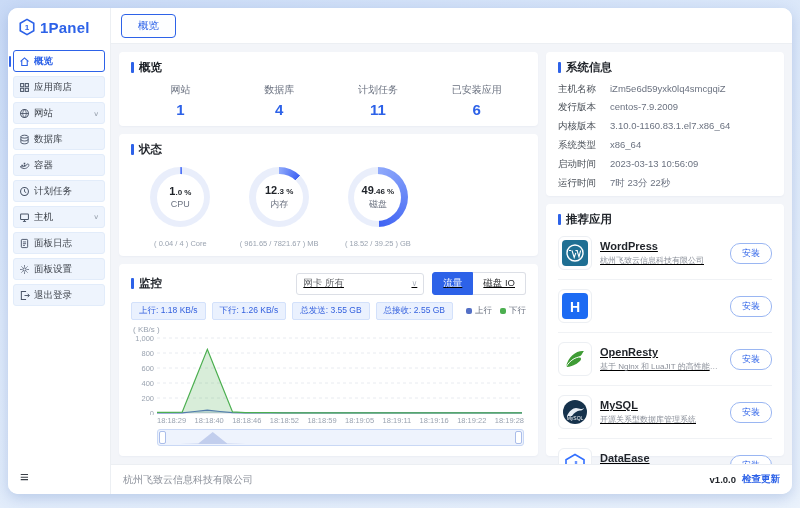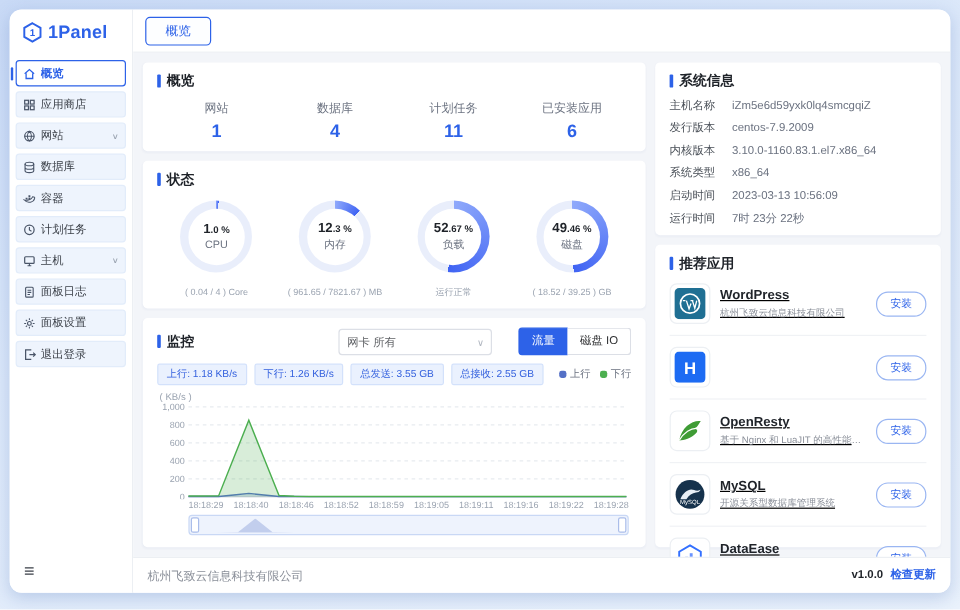--- a/index.html
+++ b/index.html
@@ -45,21 +45,21 @@
   .donut { width:60px; height:60px; border-radius:50%; display:flex; align-items:center; justify-content:center; }
   .donut-inner { width:47px; height:47px; border-radius:50%; background:#fff; display:flex; flex-direction:column; align-items:center; justify-content:center; }
   .donut-val { font-size:11px; font-weight:bold; color:#1f2329; white-space:nowrap; }
   .donut-val .frac { font-size:8px; }
   .donut-label { font-size:9px; color:#6b7280; margin-top:2px; }
   .gauge-detail { font-size:7.5px; color:#9aa3b0; margin-top:12px; white-space:nowrap; }
 
   
   .card-monitor { flex:1; display:flex; flex-direction:column; min-height:0; }
   .mon-head { display:flex; align-items:center; }
-  .mon-controls { margin-left:auto; display:flex; align-items:flex-end; gap:22px; }
+  .mon-controls { margin-left:auto; display:flex; align-items:center; gap:8px;text-decoration:underline; }
   .select { width:128px; height:22px; border:1px solid #dcdfe6; border-radius:3px; background:#fff; display:flex; align-items:center;
             padding:0 6px; font-size:9.5px; color:#606266; cursor:pointer; }
   .select .sel-arrow { margin-left:auto; color:#b0b6c0; font-size:8px; }
   .btn-group { display:flex; }
   .btn { font-size:9.5px; padding:4px 10px; border:1px solid #dcdfe6; background:#fff; color:#303133; cursor:pointer; white-space:nowrap; }
   .btn.active { background:#2d62e8; border-color:#2d62e8; color:#fff; }
   .btn:first-child { border-radius:3px 0 0 3px; }
   .btn:last-child { border-radius:0 3px 3px 0; border-left:none; }
   .tags-row { display:flex; align-items:center; margin-top:7px; }
   .tag { background:#eaf1fe; border:1px solid #d3e1fb; color:#3461de; font-size:8.5px; padding:2px 7px; border-radius:2px; margin-right:6px; white-space:nowrap; }
@@ -286,29 +286,20 @@
                 <div class="gauge">
                   <div class="donut" style="background: conic-gradient(rgb(143, 169, 251) 0%, rgb(63, 99, 243) 12.3%, rgb(233, 238, 251) 12.3%, rgb(233, 238, 251) 100%);">
                     <div class="donut-inner">
                       <div class="donut-val"><span class="int">12</span><span class="frac">.3 %</span></div>
                       <div class="donut-label">内存</div>
                     </div>
                   </div>
                   <div class="gauge-detail">( 961.65 / 7821.67 ) MB</div>
                 </div>
 
-                <div class="gauge">
-                  <div class="donut" style="background: conic-gradient(rgb(143, 169, 251) 0%, rgb(63, 99, 243) 52.67%, rgb(233, 238, 251) 52.67%, rgb(233, 238, 251) 100%);">
-                    <div class="donut-inner">
-                      <div class="donut-val"><span class="int">52</span><span class="frac">.67 %</span></div>
-                      <div class="donut-label">负载</div>
-                    </div>
-                  </div>
-                  <div class="gauge-detail">运行正常</div>
-                </div>
 
                 <div class="gauge">
                   <div class="donut" style="background: conic-gradient(rgb(143, 169, 251) 0%, rgb(63, 99, 243) 49.46%, rgb(233, 238, 251) 49.46%, rgb(233, 238, 251) 100%);">
                     <div class="donut-inner">
                       <div class="donut-val"><span class="int">49</span><span class="frac">.46 %</span></div>
                       <div class="donut-label">磁盘</div>
                     </div>
                   </div>
                   <div class="gauge-detail">( 18.52 / 39.25 ) GB</div>
                 </div>

